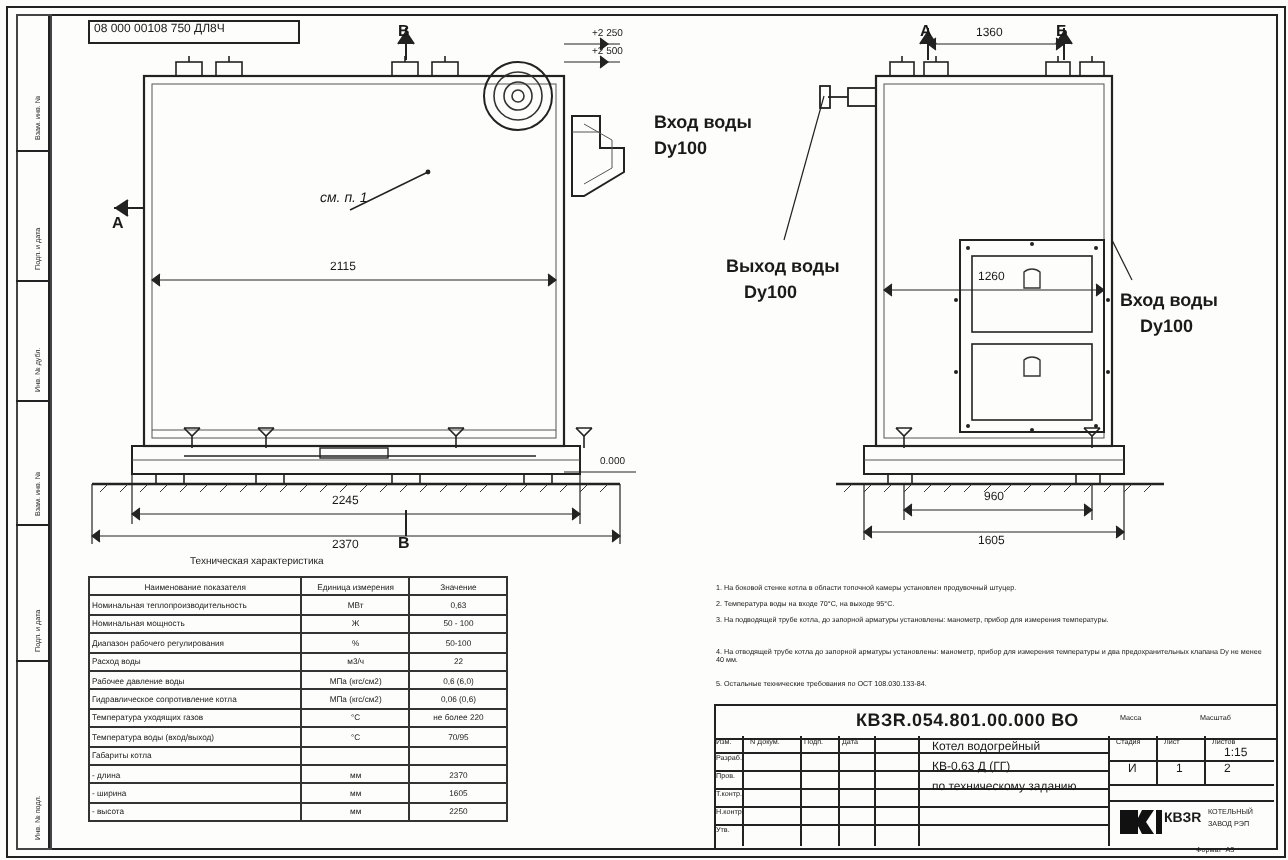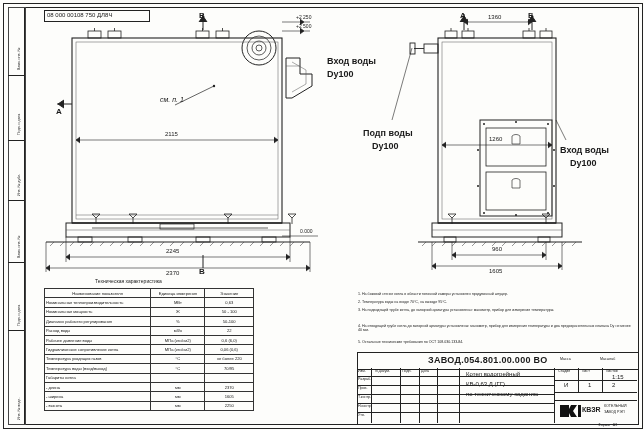--- a/index.html
+++ b/index.html
@@ -276,21 +276,21 @@
   </svg>
 
   <div class="txt s8 b" style="left:460px;top:12px;">А</div>
   <div class="txt s8 b" style="left:528px;top:12px;">Б</div>
 
   <div class="txt s6" style="left:488px;top:14px;">1360</div>
   <div class="txt s6" style="left:489px;top:136px;">1260</div>
   <div class="txt s6" style="left:492px;top:246px;">960</div>
   <div class="txt s6" style="left:489px;top:268px;">1605</div>
 
-  <div class="txt s9" style="left:363px;top:129px;">Подп воды</div>
+  <div class="txt s9" style="left:363px;top:129px;">Выход воды</div>
   <div class="txt s9" style="left:372px;top:142px;">Dy100</div>
   <div class="txt s9" style="left:560px;top:146px;">Вход воды</div>
   <div class="txt s9" style="left:570px;top:159px;">Dy100</div>
 
   <div class="txt s5" style="left:95px;top:279px;">Техническая характеристика</div>
   <table class="tech" style="left:44px;top:288px;width:210px;">
     <thead>
       <tr>
         <td class="tc" style="width:108px;">Наименование показателя</td>
         <td class="tc" style="width:54px;">Единица измерения</td>
@@ -362,21 +362,21 @@
   </table>
 
   <div class="txt xtiny" style="left:358px;top:293px;width:275px;white-space:normal;">1. На боковой стенке котла в области топочной камеры установлен продувочный штуцер.</div>
   <div class="txt xtiny" style="left:358px;top:301px;width:275px;white-space:normal;">2. Температура воды на входе 70°С, на выходе 95°С.</div>
   <div class="txt xtiny" style="left:358px;top:309px;width:275px;white-space:normal;">3. На подводящей трубе котла, до запорной арматуры установлены: манометр, прибор для измерения температуры.</div>
   <div class="txt xtiny" style="left:358px;top:325px;width:275px;white-space:normal;">4. На отводящей трубе котла до запорной арматуры установлены: манометр, прибор для измерения температуры и два предохранительных клапана Dy не менее 40 мм.</div>
   <div class="txt xtiny" style="left:358px;top:341px;width:275px;white-space:normal;">5. Остальные технические требования по ОСТ 108.030.133-84.</div>
 
   <div class="frame" style="left:357px;top:352px;width:280px;height:71px;border-width:1.2px;"></div>
   <div class="frame" style="left:357px;top:352px;width:280px;height:16px;border-width:1.2px;"></div>
-  <div class="txt s9 b" style="left:428px;top:356px;letter-spacing:0.3px;">ЗАВОД.054.801.00.000 ВО</div>
+  <div class="txt s9 b" style="left:428px;top:356px;letter-spacing:0.3px;">КВЗR.054.801.00.000 ВО</div>
 
   <div class="ln" style="left:357px;top:368px;width:1px;height:55px;"></div>
   <div class="ln" style="left:371px;top:368px;width:1px;height:55px;"></div>
   <div class="ln" style="left:400px;top:368px;width:1px;height:55px;"></div>
   <div class="ln" style="left:419px;top:368px;width:1px;height:55px;"></div>
   <div class="ln" style="left:437px;top:368px;width:1px;height:55px;"></div>
   <div class="ln" style="left:459px;top:368px;width:1px;height:55px;"></div>
   <div class="ln" style="left:554px;top:368px;width:1px;height:55px;"></div>
   <div class="ln" style="left:357px;top:376px;width:197px;height:1px;"></div>
   <div class="ln" style="left:357px;top:385px;width:197px;height:1px;"></div>

